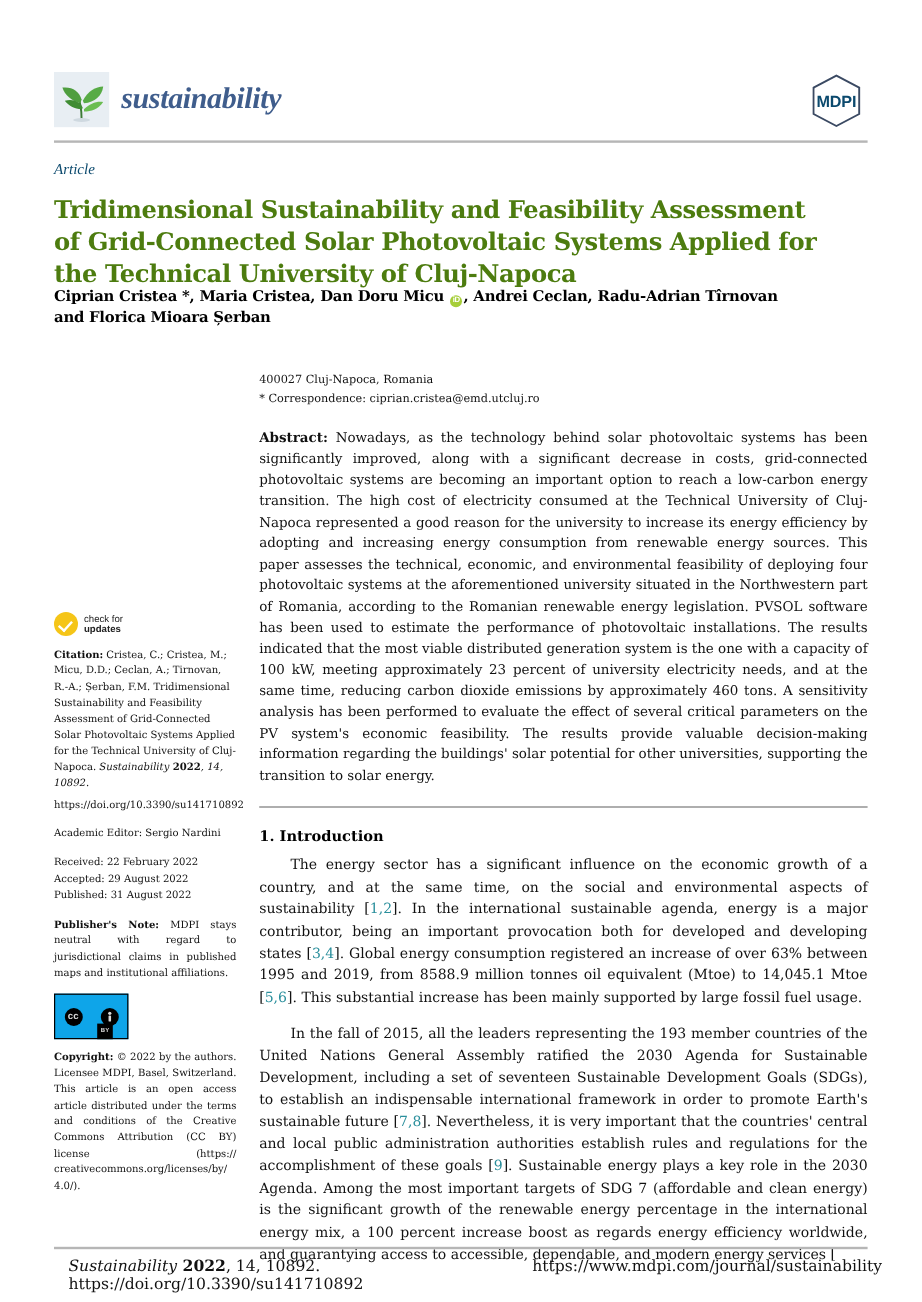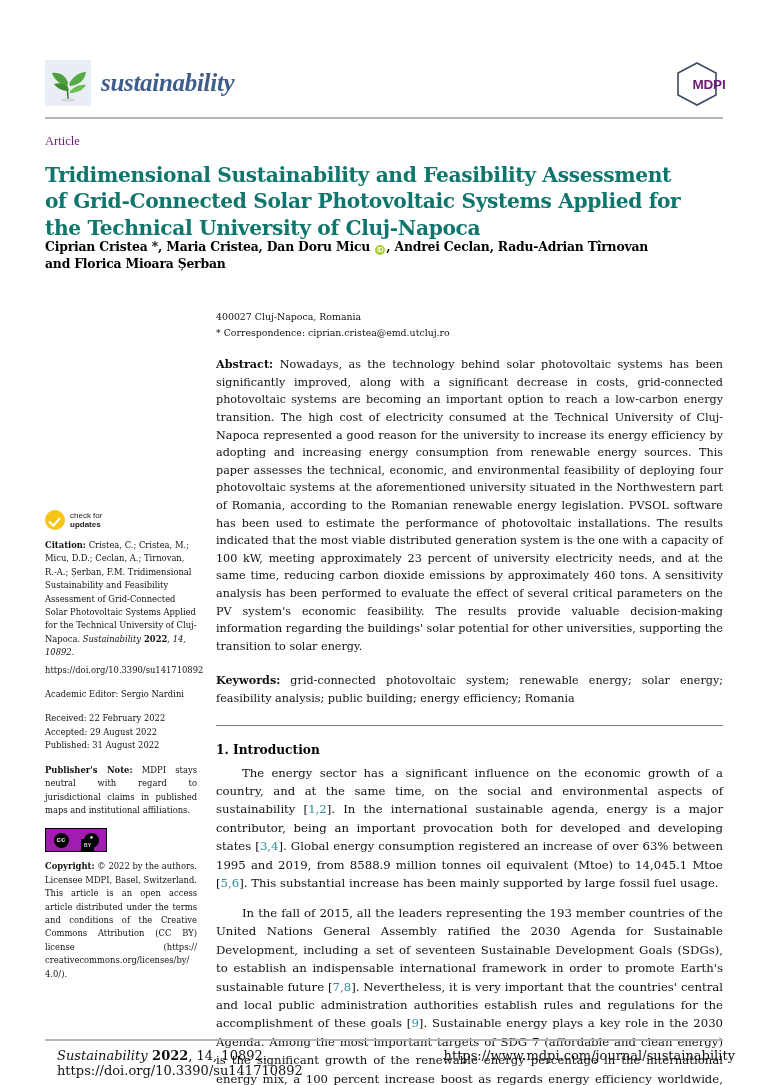--- a/index.html
+++ b/index.html
@@ -54,61 +54,62 @@
   }
   .mdpi-logo {
     position: absolute;
     right: 0;
     top: -2px;
     width: 52px;
     height: 52px;
   }
   .mdpi-text {
     position: absolute;
-    left: 12px;
+    left: 0;
     top: 0;
     width: 52px;
     height: 52px;
     display: flex;
     align-items: center;
     justify-content: center;
     font-family: "Liberation Sans", sans-serif;
     font-weight: 700;
     font-size: 13.5px;
-    color: #701a75;
+    color: #0c4a6e;
     letter-spacing: -0.2px;
   }
   .rule-top {
     position: absolute;
     left: 45px;
     top: 117px;
     width: 678px;
     height: 2px;
     background: #b6b6b6;
   }
 
   
   .article-type {
     position: absolute;
     left: 45px;
     top: 134px;
     font-size: 12.5px;
-    color: #701a75;
+    font-style: italic;
+    color: #0c4a6e;
   }
   .title {
     position: absolute;
     left: 45px;
     top: 148px;
     width: 650px;
     font-family: "DejaVu Serif", "Liberation Serif", serif;
     font-weight: 700;
     font-size: 20.2px;
     line-height: 26.5px;
     letter-spacing: -0.35px;
-    color: #0f766e;
+    color: #4d7c0f;
   }
   .authors {
     position: absolute;
     left: 45px;
     top: 238px;
     width: 660px;
     font-family: "DejaVu Serif", "Liberation Serif", serif;
     font-weight: 700;
     font-size: 12.4px;
     line-height: 17px;
@@ -172,23 +173,23 @@
     font-size: 8px;
     line-height: 9.5px;
     color: #222;
   }
   .cfu-text b { font-weight: 700; }
   .sb-block { margin-bottom: 11px; }
   .sb-block b { font-weight: 700; }
   .sb-block i { font-style: italic; }
   .cc-badge {
     width: 62px;
-    height: 24px;
+    height: 38px;
     border: 1.5px solid #000;
-    background: #a21caf;
+    background: #0ea5e9;
     display: flex;
     align-items: center;
     justify-content: space-around;
     margin-bottom: 8px;
     box-sizing: border-box;
     position: relative;
   }
   .cc-circ {
     width: 15px;
     height: 15px;
@@ -382,23 +383,20 @@
     <div class="affil">
       <br>
       <span>400027 Cluj-Napoca, Romania</span>
       <span class="corr">*  Correspondence: ciprian.cristea@emd.utcluj.ro</span>
     </div>
 
     <div class="abstract">
       <b>Abstract:</b><span> Nowadays, as the technology behind solar photovoltaic systems has been significantly improved, along with a significant decrease in costs, grid-connected photovoltaic systems are becoming an important option to reach a low-carbon energy transition. The high cost of electricity consumed at the Technical University of Cluj-Napoca represented a good reason for the university to increase its energy efficiency by adopting and increasing energy consumption from renewable energy sources. This paper assesses the technical, economic, and environmental feasibility of deploying four photovoltaic systems at the aforementioned university situated in the Northwestern part of Romania, according to the Romanian renewable energy legislation. PVSOL software has been used to estimate the performance of photovoltaic installations. The results indicated that the most viable distributed generation system is the one with a capacity of 100 kW, meeting approximately 23 percent of university electricity needs, and at the same time, reducing carbon dioxide emissions by approximately 460 tons. A sensitivity analysis has been performed to evaluate the effect of several critical parameters on the PV system's economic feasibility. The results provide valuable decision-making information regarding the buildings' solar potential for other universities, supporting the transition to solar energy.</span>
     </div>
 
-    <div class="keywords">
-      <b>Keywords:</b><span> grid-connected photovoltaic system; renewable energy; solar energy; feasibility analysis; public building; energy efficiency; Romania</span>
-    </div>
 
     <div class="rule-mid"></div>
 
     <div class="sec-head">1. Introduction</div>
 
     <p class="para"><span>The energy sector has a significant influence on the economic growth of a country, and at the same time, on the social and environmental aspects of sustainability [</span><span class="ref">1,2</span><span>]. In the international sustainable agenda, energy is a major contributor, being an important provocation both for developed and developing states [</span><span class="ref">3,4</span><span>]. Global energy consumption registered an increase of over 63% between 1995 and 2019, from 8588.9 million tonnes oil equivalent (Mtoe) to 14,045.1 Mtoe [</span><span class="ref">5,6</span><span>]. This substantial increase has been mainly supported by large fossil fuel usage.</span></p>
 
     <p class="para tight"><span>In the fall of 2015, all the leaders representing the 193 member countries of the United Nations General Assembly ratified the 2030 Agenda for Sustainable Development, including a set of seventeen Sustainable Development Goals (SDGs), to establish an indispensable international framework in order to promote Earth's sustainable future [</span><span class="ref">7,8</span><span>]. Nevertheless, it is very important that the countries' central and local public administration authorities establish rules and regulations for the accomplishment of these goals [</span><span class="ref">9</span><span>]. Sustainable energy plays a key role in the 2030 Agenda. Among the most important targets of SDG 7 (affordable and clean energy) is the significant growth of the renewable energy percentage in the international energy mix, a 100 percent increase boost as regards energy efficiency worldwide, and guarantying access to accessible, dependable, and modern energy services [</span></p>
   </div>
 

